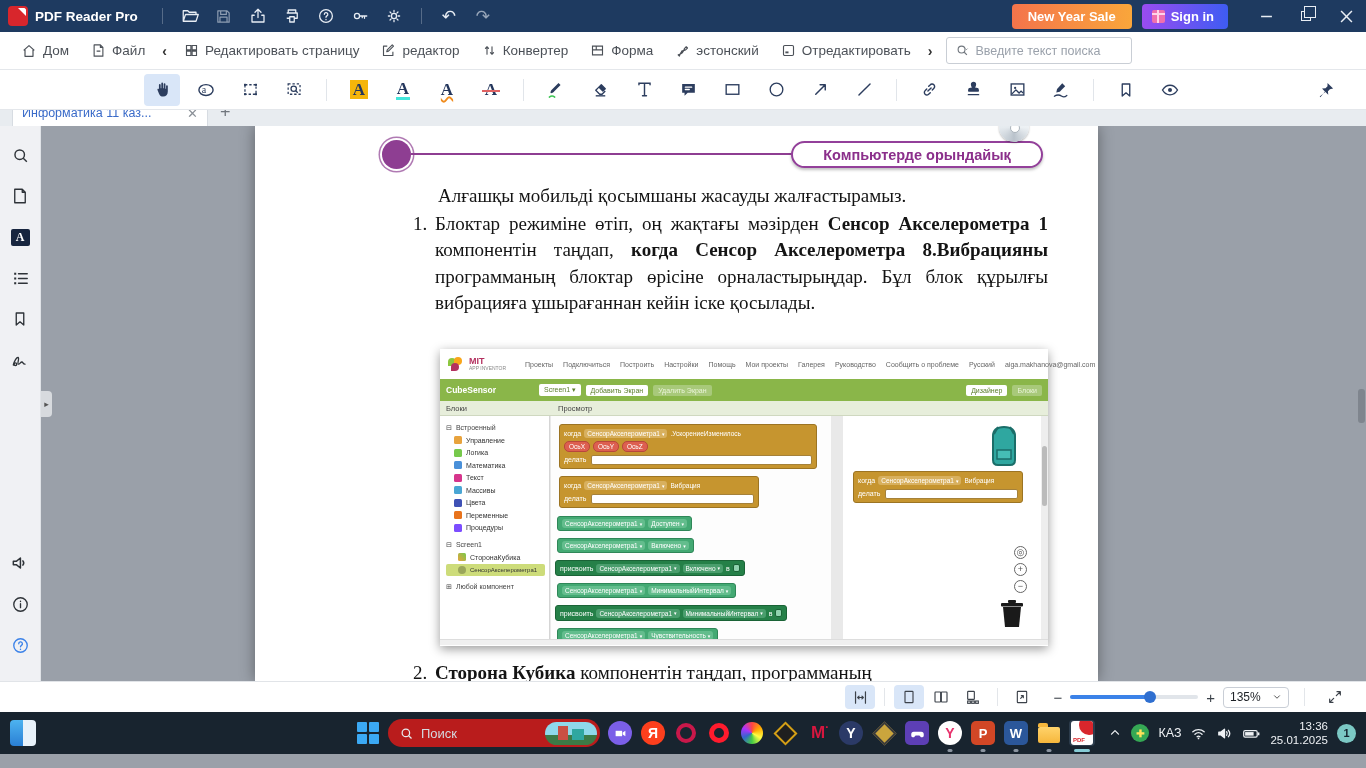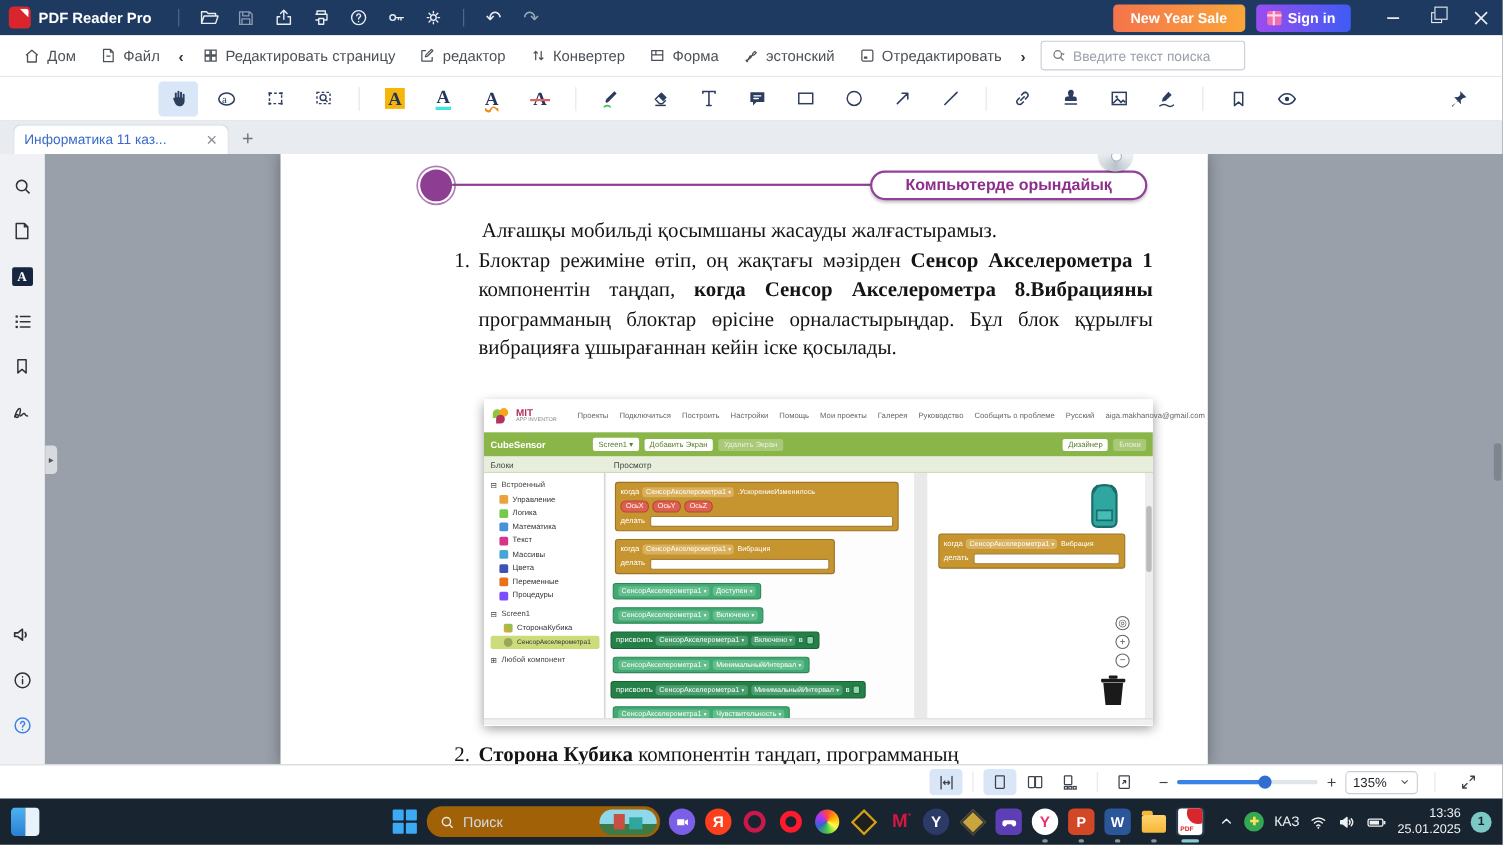--- a/index.html
+++ b/index.html
@@ -41,21 +41,21 @@
   .tool-sep{width:1px;height:22px;background:#e1e5ea;margin:0 10px}
   .Aletter{font-family:"Liberation Serif",serif;font-weight:bold;font-size:17px;color:#24365c;line-height:1}
   .A-hl{background:#f5b50a;padding:1px 3px}
   .A-ul{border-bottom:3px solid #43e6dc;padding:0 1px}
   .A-sq{text-decoration:underline wavy #f08c1e 1.5px;padding:0 1px}
   .A-st{position:relative;padding:0 1px}
   .A-st:after{content:"";position:absolute;left:-2px;right:-2px;top:55%;height:2px;background:#e06262}
   .pin-right{position:absolute;right:18px}
 
   
-  .tabrow{height:30px;background:#e8ecf0;display:flex;align-items:flex-end;padding-left:12px}
+  .tabrow{height:16px;background:#e8ecf0;display:flex;align-items:flex-end;padding-left:12px}
   .tab{width:196px;height:27px;background:#fff;border:1px solid #d7dce2;border-bottom:none;border-radius:7px 7px 0 0;display:flex;align-items:center;padding:0 9px;gap:6px;cursor:pointer}
   .tab-label{color:#3a6bc9;font-size:12.5px;white-space:nowrap;overflow:hidden;text-overflow:ellipsis;flex:1}
   .tab-close{color:#8a9097;font-size:13px;cursor:pointer}
   .tab-new{color:#70767d;font-size:18px;padding:0 12px 3px;cursor:pointer}
 
   
   .main{height:555px;display:flex;position:relative}
   .sidebar{width:41px;background:#f0f1f4;border-right:1px solid #e0e3e7;display:flex;flex-direction:column;align-items:center;padding:14px 0 10px;color:#2e3338}
   .sb-icon{width:30px;height:30px;display:flex;align-items:center;justify-content:center;margin-bottom:11px;cursor:pointer;border-radius:4px}
   .sb-spacer{flex:1}
@@ -150,21 +150,21 @@
   .widgets{position:absolute;left:10px;width:26px;height:26px;border-radius:4px;overflow:hidden;display:flex;cursor:pointer}
   .widgets i{width:13px;height:26px;background:linear-gradient(180deg,#4db3f0,#2a7fd4)}
   .widgets b{width:13px;height:26px;background:#e8f2fa;display:block}
   .tk-center{position:absolute;left:355px;display:flex;align-items:center;gap:7px}
   .tk-icon{width:26px;height:26px;display:flex;align-items:center;justify-content:center;border-radius:4px;cursor:pointer;position:relative;flex:none}
   .tk-icon .dot{position:absolute;bottom:-6px;left:50%;transform:translateX(-50%);width:5px;height:3px;border-radius:2px;background:#8a94a0}
   .tk-icon.active{background:#2c3c4c}
   .tk-icon.active .dot{width:16px;background:#86ccd6}
   .start-sq{width:22px;height:22px;display:grid;grid-template-columns:10px 10px;grid-gap:2px}
   .start-sq i{background:#3ba9f4;border-radius:1px}
-  .search-pill{width:212px;height:28px;background:#a16207;border-radius:15px;display:flex;align-items:center;padding:0 3px 0 11px;gap:7px;cursor:text}
+  .search-pill{width:212px;height:28px;background:#b91c1c;border-radius:15px;display:flex;align-items:center;padding:0 3px 0 11px;gap:7px;cursor:text}
   .search-pill span{font-size:13px;color:#d4dae0;flex:1}
   .castle{width:52px;height:23px;border-radius:12px;background:linear-gradient(180deg,#8fd8ea 55%,#3c7a46 55%);position:relative;overflow:hidden}
   .castle:before{content:"";position:absolute;left:13px;top:4px;width:10px;height:14px;background:#c94f43}
   .castle:after{content:"";position:absolute;left:27px;top:7px;width:12px;height:11px;background:#2fa7a0}
   .ci{width:24px;height:24px;border-radius:50%;display:flex;align-items:center;justify-content:center;font-weight:bold;font-size:14px}
   .sqi{width:24px;height:24px;border-radius:5px;display:flex;align-items:center;justify-content:center;font-weight:bold;font-size:13px;color:#fff}
   .tk-tray{position:absolute;right:10px;display:flex;align-items:center;gap:9px}
   .tray-txt{font-size:12.5px;color:#eef1f4}
   .clock{text-align:right;font-size:11.5px;line-height:14px;color:#eef1f4}
   .badge{width:19px;height:19px;border-radius:50%;background:#7bc8c4;color:#15232e;font-size:11px;font-weight:bold;display:flex;align-items:center;justify-content:center}

